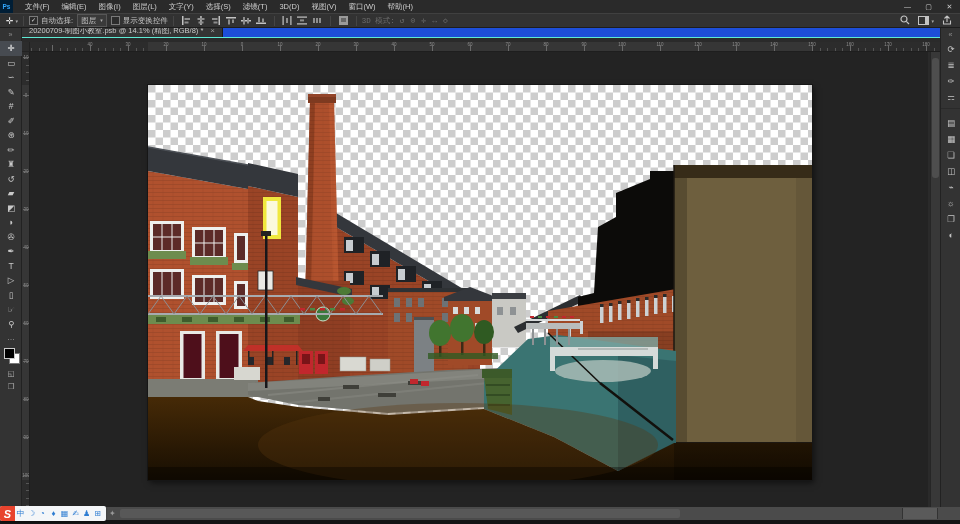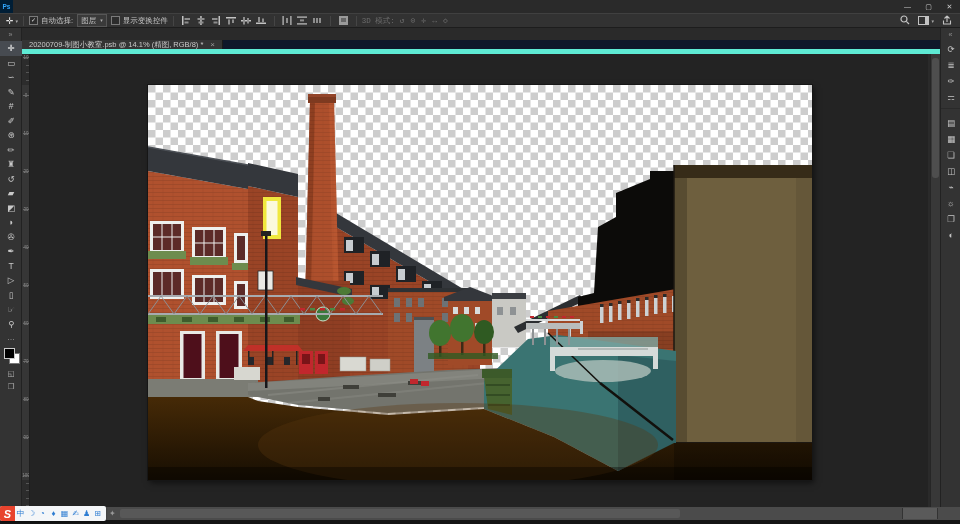--- a/index.html
+++ b/index.html
@@ -25,22 +25,22 @@
   .dropdown{border:1px solid #565656;background:#3a3a3a;height:11px;line-height:11px;
     padding:0 3px;margin:0 4px;display:flex;align-items:center;gap:4px;}
   .caret{font-size:5px;color:#aaa;}
   .mini-ic{width:13px;height:11px;display:flex;align-items:center;justify-content:center;margin:0 1px;}
   .mini-ic svg{display:block;}
   .grayed{opacity:.38;font-family:Liberation Mono, monospace;}
   .opt-right{margin-left:auto;display:flex;align-items:center;gap:8px;padding-right:8px;}
   .move-ic{font-size:9px;color:#e3e3e3;margin:0 2px;}
 
   
-  .tabbar{position:absolute;left:22px;top:40px;width:918px;height:14px;background:#0f172a;
-    border-bottom:5px solid #5eead4;box-sizing:border-box;display:flex;z-index:25;}
+  .tabbar{position:absolute;left:22px;top:24px;width:918px;height:14px;background:#1d4ed8;
+    border-bottom:1px solid #5eead4;box-sizing:border-box;display:flex;z-index:25;}
   .doc-tab{background:#343434;color:#c9c9c9;font-size:7.5px;display:flex;align-items:center;
     padding:0 7px;gap:7px;border-right:1px solid #1a1a1a;max-width:240px;white-space:nowrap;}
   .tab-close{color:#9a9a9a;font-size:8px;}
 
   
   .toolbar{position:absolute;left:0;top:28px;width:22px;height:479px;background:#333333;
     border-right:1px solid #222;box-sizing:border-box;z-index:26;}
   .tb-head{height:13px;color:#8f8f8f;font-size:7px;text-align:center;line-height:13px;}
   .tool{width:22px;height:14.5px;display:flex;align-items:center;justify-content:center;
     color:#c9c9c9;font-size:8.5px;}
@@ -102,20 +102,33 @@
   .ime-ic{width:11px;text-align:center;font-size:8px;color:#2e7dd2;line-height:15px;}
   .ime-wrench{color:#9a9a9a;font-size:8px;margin-left:3px;}
 </style>
 </head>
 <body>
 
 <div id="app">
 
   <div class="menubar">
     <div class="ps-logo">Ps</div>
+    <div style="display:flex;">
+        <span class="mi">文件(F)</span>
+        <span class="mi">编辑(E)</span>
+        <span class="mi">图像(I)</span>
+        <span class="mi">图层(L)</span>
+        <span class="mi">文字(Y)</span>
+        <span class="mi">选择(S)</span>
+        <span class="mi">滤镜(T)</span>
+        <span class="mi">3D(D)</span>
+        <span class="mi">视图(V)</span>
+        <span class="mi">窗口(W)</span>
+        <span class="mi">帮助(H)</span>
+      </div>
     <div class="winbtns">
       <span class="winbtn">—</span>
       <span class="winbtn">▢</span>
       <span class="winbtn">✕</span>
     </div>
   </div>
 
   <div class="optionsbar">
     <span class="move-ic">✛</span>
     <span class="caret">▾</span>

